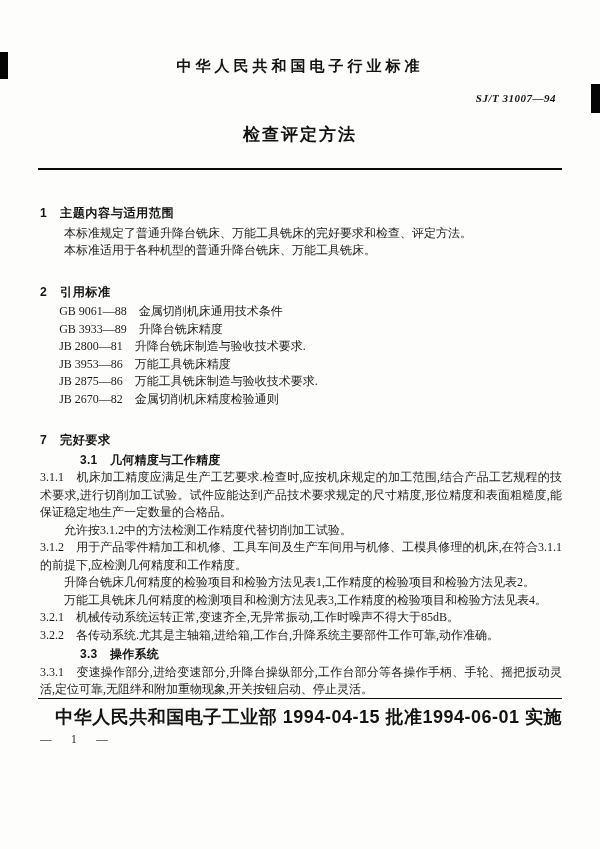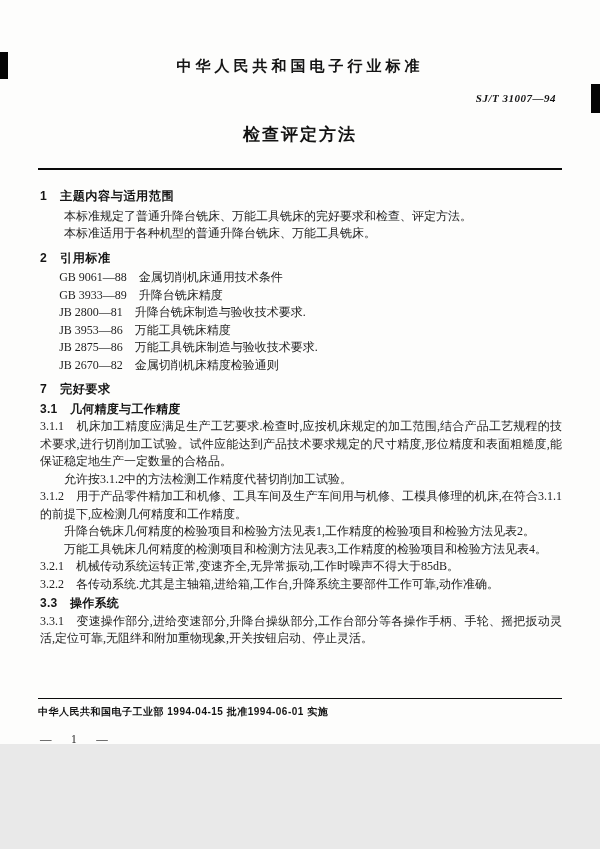--- a/index.html
+++ b/index.html
@@ -1,19 +1,19 @@
 <!DOCTYPE html>
 <html><head>
 <meta charset="utf-8">
 <style>
   * { margin:0; padding:0; box-sizing:border-box; }
   html,body { background:#e9e9e9; }
   .page {
     position:relative;
-    width:600px; height:744px;
+    width:600px; height:849px;
     margin:0 auto;
     background:#fdfdfc;
     font-family:"Liberation Serif","DejaVu Serif",serif;
     color:#1b1b1b;
     overflow:hidden;
   }
   
   .bar-left  { position:absolute; left:0;  top:52px; width:8px;  height:27px; background:#050505; }
   .bar-right { position:absolute; right:0; top:84px; width:9px;  height:29px; background:#050505; }
 
@@ -51,42 +51,43 @@
   
   .doc-body {
     position:absolute; top:181px; left:40px; right:38px;
     font-size:12px; line-height:17.5px; color:#1d1d1d;
     text-align:justify;
   }
   .blk { margin:0; }
   .h {
     font-family:"Liberation Sans","DejaVu Sans",sans-serif;
     font-weight:bold; font-size:12.2px;
-    margin-top:7px; margin-bottom:2px;
+    margin-top:24px; margin-bottom:2px;
     letter-spacing:0.5px; color:#141414;
   }
   .h2 {
     font-family:"Liberation Sans","DejaVu Sans",sans-serif;
     font-weight:bold; font-size:12px;
     margin-top:2px; color:#161616;
     letter-spacing:0.3px;
+    margin-left:40px;
   }
   .pi  { text-indent:2em; }
   .ref { padding-left:1.6em; }
 
   
   .footer-rule {
     position:absolute; top:698px; left:38px; right:38px;
     border-top:1.5px solid #0c0c0c;
   }
   .footer-row {
     position:absolute; top:705px; left:38px; right:38px;
-    display:flex; justify-content:flex-start; align-items:baseline;
+    display:flex; justify-content:flex-end; align-items:baseline;
     font-family:"Liberation Sans","DejaVu Sans",sans-serif;
-    font-weight:bold; font-size:10px; color:#141414;
+    font-weight:bold; font-size:18px; color:#141414;
     letter-spacing:0.5px;
   }
   .page-num {
     position:absolute; top:732px; left:40px;
     font-size:11.5px; letter-spacing:4px; color:#222;
   }
 </style>
 </head>
 <body>
 

